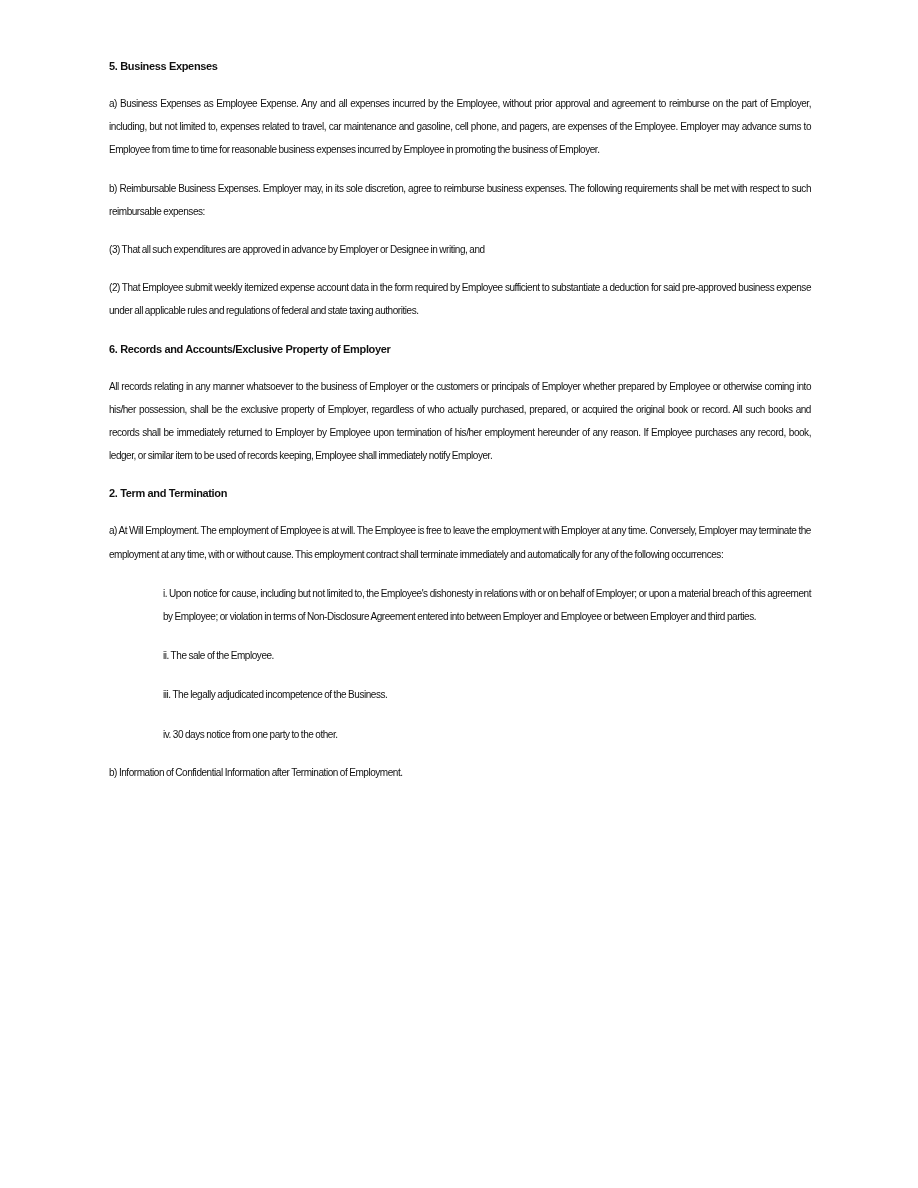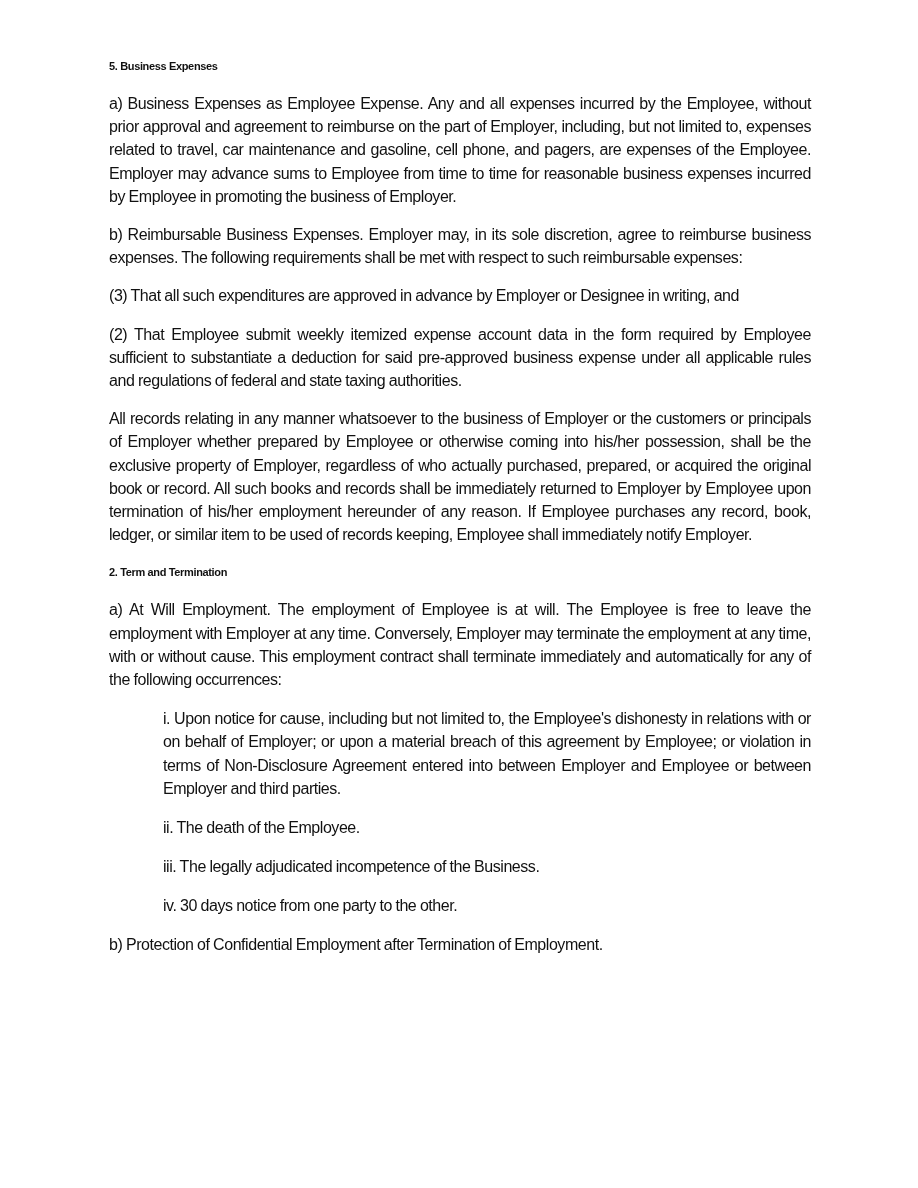--- a/index.html
+++ b/index.html
@@ -22,21 +22,21 @@
       width: 702px;
     }
     .heading {
       font-weight: bold;
       font-size: 11px;
       line-height: 23px;
       margin: 0 0 14px 0;
       letter-spacing: -0.35px;
     }
     .para {
-      font-size: 16px;
+      font-size: 10px;
       line-height: 23.2px;
       margin: 0 0 15px 0;
       text-align: justify;
       letter-spacing: -0.45px;
       word-spacing: -0.4px;
     }
     .indent {
       margin-left: 54px;
       margin-top: 16px;
     }
@@ -48,26 +48,27 @@
 
   <div>
     <div class="heading">5. Business Expenses</div>
     <p class="para">a) Business Expenses as Employee Expense. Any and all expenses incurred by the Employee, without prior approval and agreement to reimburse on the part of Employer, including, but not limited to, expenses related to travel, car maintenance and gasoline, cell phone, and pagers, are expenses of the Employee. Employer may advance sums to Employee from time to time for reasonable business expenses incurred by Employee in promoting the business of Employer.</p>
     <p class="para">b) Reimbursable Business Expenses. Employer may, in its sole discretion, agree to reimburse business expenses. The following requirements shall be met with respect to such reimbursable expenses:</p>
     <p class="para">(3) That all such expenditures are approved in advance by Employer or Designee in writing, and</p>
     <p class="para">(2) That Employee submit weekly itemized expense account data in the form required by Employee sufficient to substantiate a deduction for said pre-approved business expense under all applicable rules and regulations of federal and state taxing authorities.</p>
   </div>
 
   <div>
+    <div class="heading">6. Records and Accounts/Exclusive Property of Employer</div>
     <p class="para">All records relating in any manner whatsoever to the business of Employer or the customers or principals of Employer whether prepared by Employee or otherwise coming into his/her possession, shall be the exclusive property of Employer, regardless of who actually purchased, prepared, or acquired the original book or record. All such books and records shall be immediately returned to Employer by Employee upon termination of his/her employment hereunder of any reason. If Employee purchases any record, book, ledger, or similar item to be used of records keeping, Employee shall immediately notify Employer.</p>
   </div>
 
   <div>
     <div class="heading">2. Term and Termination</div>
     <p class="para">a) At Will Employment. The employment of Employee is at will. The Employee is free to leave the employment with Employer at any time. Conversely, Employer may terminate the employment at any time, with or without cause. This employment contract shall terminate immediately and automatically for any of the following occurrences:</p>
     <p class="para indent">i. Upon notice for cause, including but not limited to, the Employee's dishonesty in relations with or on behalf of Employer; or upon a material breach of this agreement by Employee; or violation in terms of Non-Disclosure Agreement entered into between Employer and Employee or between Employer and third parties.</p>
-    <p class="para indent">ii. The death of the Employee.</p>
+    <p class="para indent">ii. The sale of the Employee.</p>
     <p class="para indent">iii. The legally adjudicated incompetence of the Business.</p>
     <p class="para indent">iv. 30 days notice from one party to the other.</p>
-    <p class="para">b) Protection of Confidential Employment after Termination of Employment.</p>
+    <p class="para">b) Information of Confidential Information after Termination of Employment.</p>
   </div>
 
 </div>
 
 </body></html>

